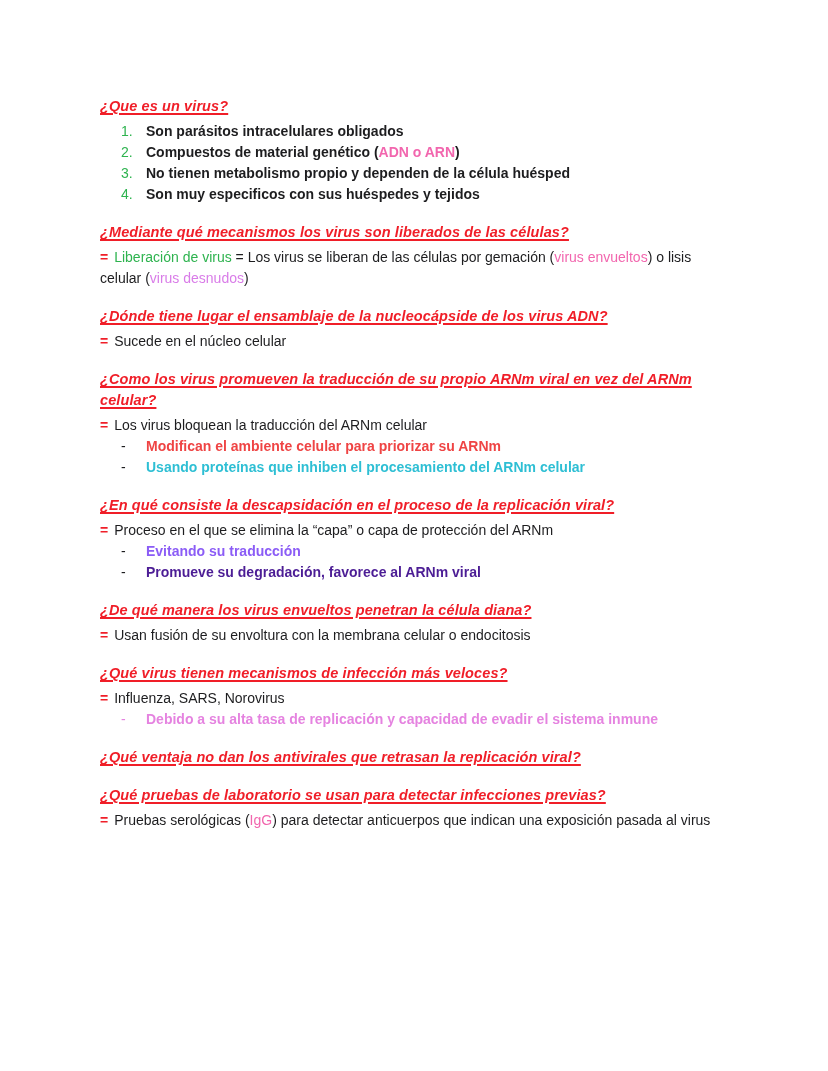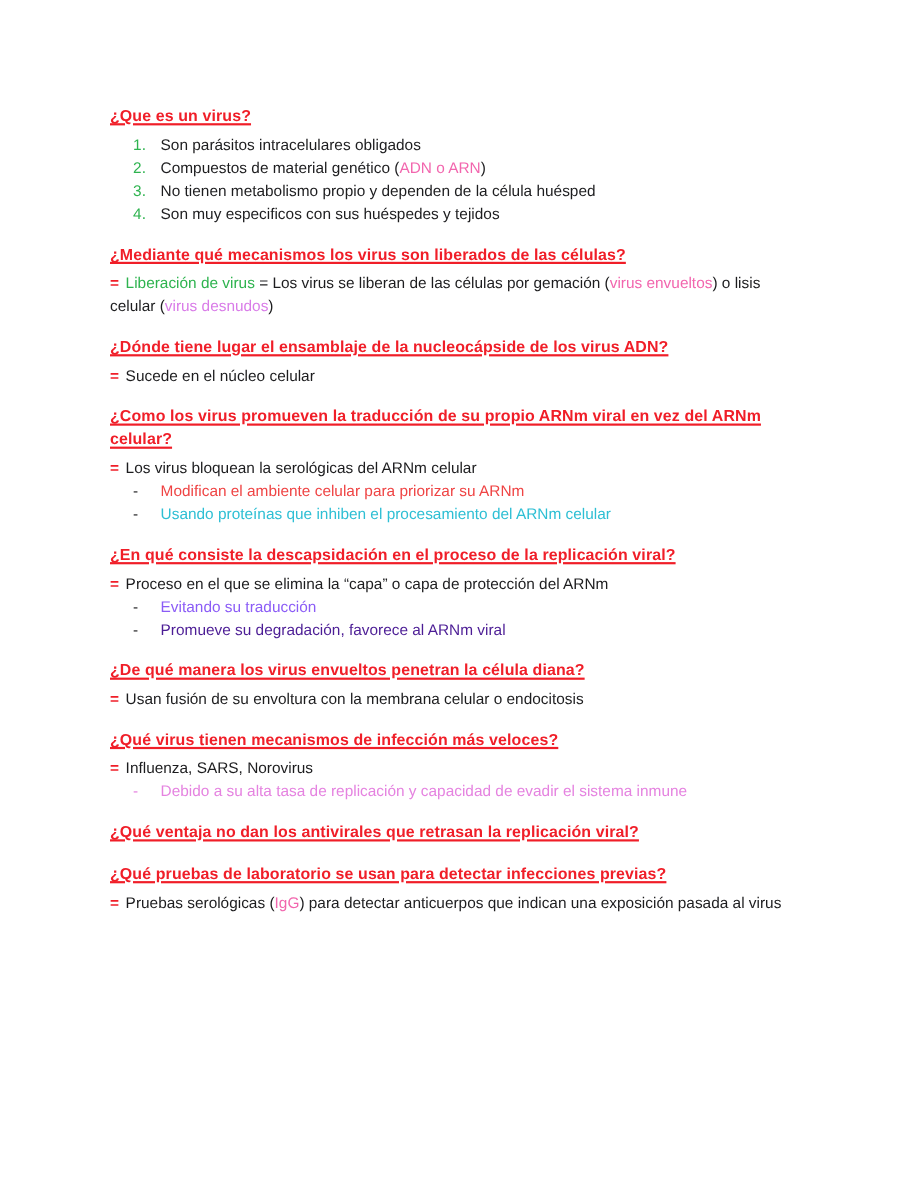--- a/index.html
+++ b/index.html
@@ -22,34 +22,35 @@
   .heading {
     color: #f01e28;
     font-weight: 700;
     font-size: 14.5px;
     line-height: 21px;
     text-decoration: underline;
     text-decoration-thickness: 1.5px;
     text-underline-offset: 2px;
     letter-spacing: 0.1px;
     margin-bottom: 4px;
+    font-style: italic;
   }
   .line {
     font-size: 14px;
     line-height: 21px;
   }
   .answer .eq {
     color: #f01e28;
     font-weight: 700;
     margin-right: 6px;
   }
   .item { display: flex; padding-left: 21px; }
   .marker { width: 25px; flex: 0 0 25px; }
   .num { color: #2eb34f; }
-  .runs { flex: 1 1 auto; }
+  .runs { flex: 1 1 auto; font-weight: bold; }
 </style>
 </head>
 <body>
 
 <div class="page">
   <div id="doc">
       <section class="section">
         <div class="heading">¿Que es un virus?</div>
         <div class="line item numbered">
           <span class="marker num">1.</span>
@@ -71,21 +72,21 @@
       <section class="section">
         <div class="heading">¿Mediante qué mecanismos los virus son liberados de las células?</div>
         <div class="line answer"><span class="eq">=</span><span><span class="run" style="color: rgb(46, 179, 79);">Liberación de virus</span><span class="run"> = Los virus se liberan de las células por gemación (</span><span class="run" style="color: rgb(242, 102, 174);">virus envueltos</span><span class="run">) o lisis celular (</span><span class="run" style="color: rgb(217, 124, 232);">virus desnudos</span><span class="run">)</span></span></div>
       </section>
       <section class="section">
         <div class="heading">¿Dónde tiene lugar el ensamblaje de la nucleocápside de los virus ADN?</div>
         <div class="line answer"><span class="eq">=</span><span><span class="run">Sucede en el núcleo celular</span></span></div>
       </section>
       <section class="section">
         <div class="heading">¿Como los virus promueven la traducción de su propio ARNm viral en vez del ARNm celular?</div>
-        <div class="line answer"><span class="eq">=</span><span><span class="run">Los virus bloquean la serológicas del ARNm celular</span></span></div>
+        <div class="line answer"><span class="eq">=</span><span><span class="run">Los virus bloquean la traducción del ARNm celular</span></span></div>
         <div class="line item dash">
           <span class="marker dashmark" style="color: rgb(29, 29, 31);">-</span>
           <span class="runs"><span class="run" style="color: #ef4444;">Modifican el ambiente celular para priorizar su ARNm</span></span>
         </div>
         <div class="line item dash">
           <span class="marker dashmark" style="color: rgb(29, 29, 31);">-</span>
           <span class="runs"><span class="run" style="color: rgb(46, 191, 212);">Usando proteínas que inhiben el procesamiento del ARNm celular</span></span>
         </div>
       </section>
       <section class="section">

